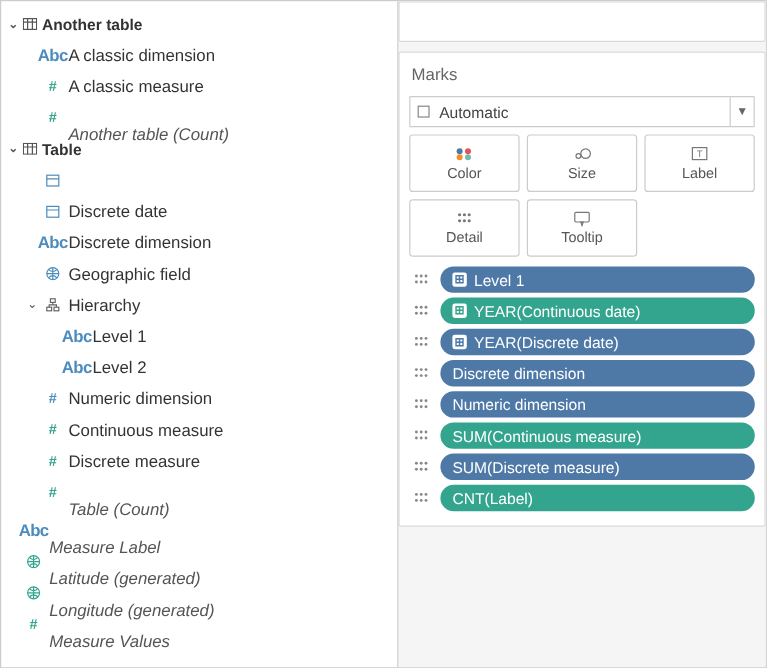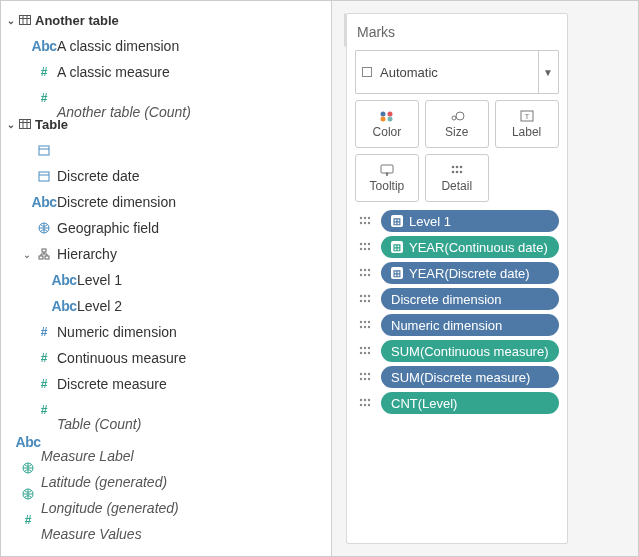--- a/index.html
+++ b/index.html
@@ -16,22 +16,23 @@
   .data-pane {
     width: 330px;
     height: 100%;
     overflow-y: auto;
     padding: 6px 0;
   }
   .marks-pane {
     flex: 1;
     background: #f5f5f5;
     border-left: 1px solid #d0d0d0;
-    padding: 12px;
-    display: flex;
+    padding: 0;
+    display: flex;
+    flex-direction: column;
   }
   .blank-shelf {
     height: 34px;
     background: #fff;
     border: 1px solid #d9d9d9;
     margin-bottom: 8px;
     border-radius: 2px;
   }
   .marks-card {
     background: #fff;
@@ -40,21 +41,21 @@
     border-radius: 2px;
   }
   .marks-title {
     font-size: 14px;
     color: #666;
     margin-bottom: 8px;
     padding: 2px 2px;
   }
   .mark-type-select {
     border: 1px solid #ccc;
-    height: 44px;
+    height: 26px;
     display: flex;
     align-items: center;
     padding: 0 6px;
     margin-bottom: 6px;
     position: relative;
     border-radius: 1px;
     font-size: 13px;
     color: #444;
     cursor: pointer;
   }
@@ -351,36 +352,36 @@
       </div>
       <div class="mark-btn">
         <svg viewBox="0 0 18 14">
           <rect x="3" y="2" width="12" height="10" fill="none" stroke="#777"></rect>
           <text x="9" y="10" font-size="8" text-anchor="middle" fill="#777">T</text>
         </svg>
         <span>Label</span>
       </div>
       <div class="mark-btn">
         <svg viewBox="0 0 18 14">
-          <rect x="3" y="2" width="12" height="8" rx="1" fill="none" stroke="#777"></rect>
-          <path d="M8 10 L9 13 L10 10 Z" fill="none" stroke="#777"></path>
-        </svg>
-        <span>Tooltip</span>
-      </div>
-      <div class="mark-btn">
-        <svg viewBox="0 0 18 14">
           <circle cx="5" cy="4" r="1.3" fill="#777"></circle>
             <circle cx="9" cy="4" r="1.3" fill="#777"></circle>
             <circle cx="13" cy="4" r="1.3" fill="#777"></circle>
           <circle cx="5" cy="9" r="1.3" fill="#777"></circle>
             <circle cx="9" cy="9" r="1.3" fill="#777"></circle>
             <circle cx="13" cy="9" r="1.3" fill="#777"></circle>
         </svg>
         <span>Detail</span>
       </div>
+      <div class="mark-btn">
+        <svg viewBox="0 0 18 14">
+          <rect x="3" y="2" width="12" height="8" rx="1" fill="none" stroke="#777"></rect>
+          <path d="M8 10 L9 13 L10 10 Z" fill="none" stroke="#777"></path>
+        </svg>
+        <span>Tooltip</span>
+      </div>
     </div>
     <div id="pill-list">
         <div class="pill-row">
           <span class="pill-prefix">
             <svg class="ico-detail" viewBox="0 0 16 12">
               <circle cx="4" cy="3" r="1.2" fill="#888"></circle>
               <circle cx="8" cy="3" r="1.2" fill="#888"></circle>
               <circle cx="12" cy="3" r="1.2" fill="#888"></circle>
               <circle cx="4" cy="8" r="1.2" fill="#888"></circle>
               <circle cx="8" cy="8" r="1.2" fill="#888"></circle>
@@ -489,18 +490,18 @@
             <svg class="ico-detail" viewBox="0 0 16 12">
               <circle cx="4" cy="3" r="1.2" fill="#888"></circle>
               <circle cx="8" cy="3" r="1.2" fill="#888"></circle>
               <circle cx="12" cy="3" r="1.2" fill="#888"></circle>
               <circle cx="4" cy="8" r="1.2" fill="#888"></circle>
               <circle cx="8" cy="8" r="1.2" fill="#888"></circle>
               <circle cx="12" cy="8" r="1.2" fill="#888"></circle>
             </svg>
           </span>
           <span class="pill green">
-            <span>CNT(Level)</span>
+            <span>CNT(Label)</span>
           </span>
         </div>
       </div>
   </div>
 </div>
 
 </body></html>

